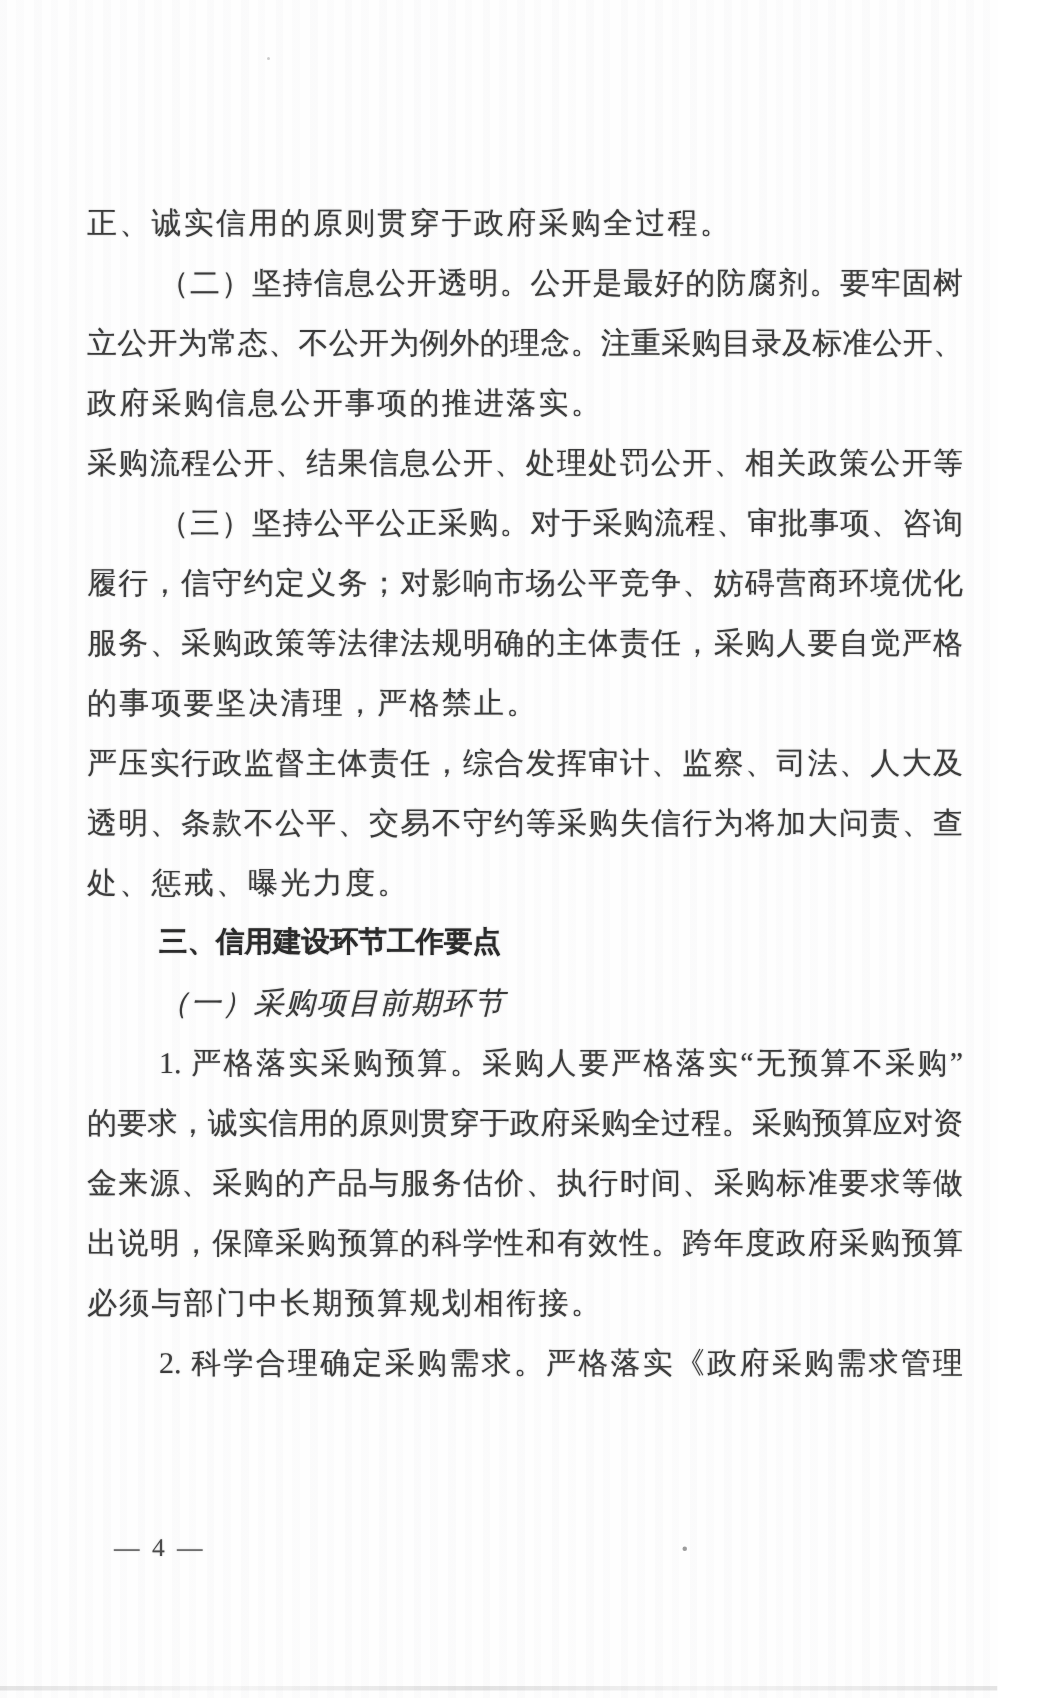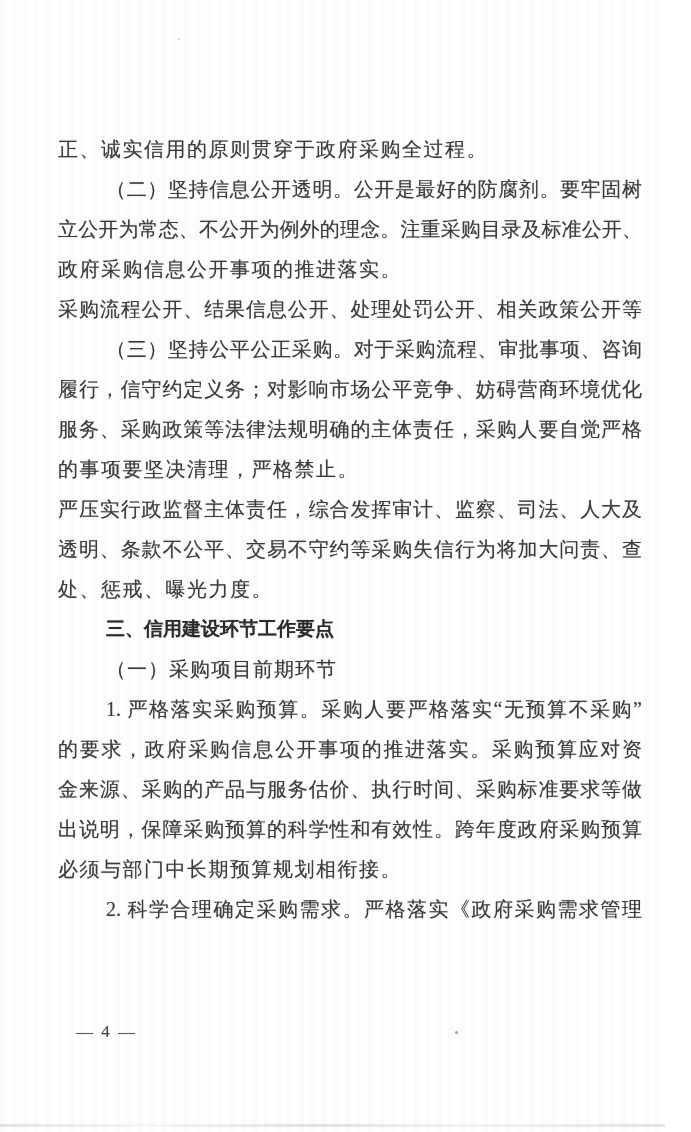--- a/index.html
+++ b/index.html
@@ -41,20 +41,21 @@
   }
   .line.endline { letter-spacing: 1.5px; }
   .line.heading-bold {
     font-family: "Liberation Sans", "DejaVu Sans", sans-serif;
     font-weight: 700;
     font-size: 19px;
     color: #2b2b2b;
     text-shadow: 0 0 1px rgba(45,45,45,0.5);
   }
   .line.heading-kaiti {
+    font-style: italic;
     letter-spacing: 1px;
     color: #3a3a3a;
   }
   .page-number {
     position: absolute;
     left: 76px;
     top: 1021px;
     font-size: 17px;
     line-height: 22px;
     letter-spacing: 2px;
@@ -92,21 +93,21 @@
       <div class="line indent justify">（三）坚持公平公正采购。对于采购流程、审批事项、咨询</div>
       <div class="line justify">履行，信守约定义务；对影响市场公平竞争、妨碍营商环境优化</div>
       <div class="line justify">服务、采购政策等法律法规明确的主体责任，采购人要自觉严格</div>
       <div class="line endline">的事项要坚决清理，严格禁止。</div>
       <div class="line justify">严压实行政监督主体责任，综合发挥审计、监察、司法、人大及</div>
       <div class="line justify">透明、条款不公平、交易不守约等采购失信行为将加大问责、查</div>
       <div class="line endline">处、惩戒、曝光力度。</div>
       <div class="line heading-bold indent">三、信用建设环节工作要点</div>
       <div class="line heading-kaiti indent">（一）采购项目前期环节</div>
       <div class="line indent justify">1. 严格落实采购预算。采购人要严格落实“无预算不采购”</div>
-      <div class="line justify">的要求，政府采购信息公开事项的推进落实。采购预算应对资</div>
+      <div class="line justify">的要求，诚实信用的原则贯穿于政府采购全过程。采购预算应对资</div>
       <div class="line justify">金来源、采购的产品与服务估价、执行时间、采购标准要求等做</div>
       <div class="line justify">出说明，保障采购预算的科学性和有效性。跨年度政府采购预算</div>
       <div class="line endline">必须与部门中长期预算规划相衔接。</div>
       <div class="line indent justify">2. 科学合理确定采购需求。严格落实《政府采购需求管理</div>
     </div>
   <div class="page-number">— 4 —</div>
   <div class="speck speck-1"></div>
   <div class="speck speck-2"></div>
   <div class="bottom-edge"></div>
 </div>

